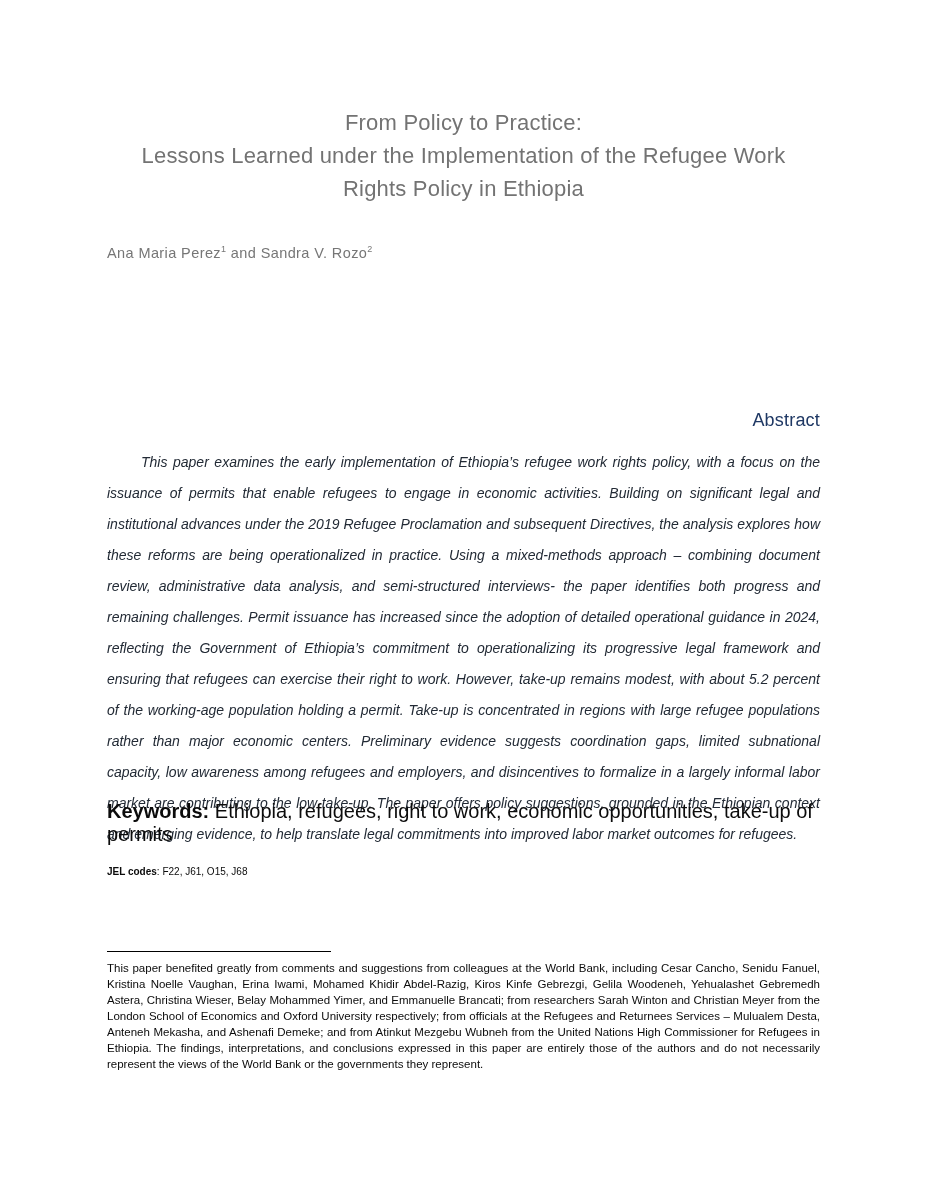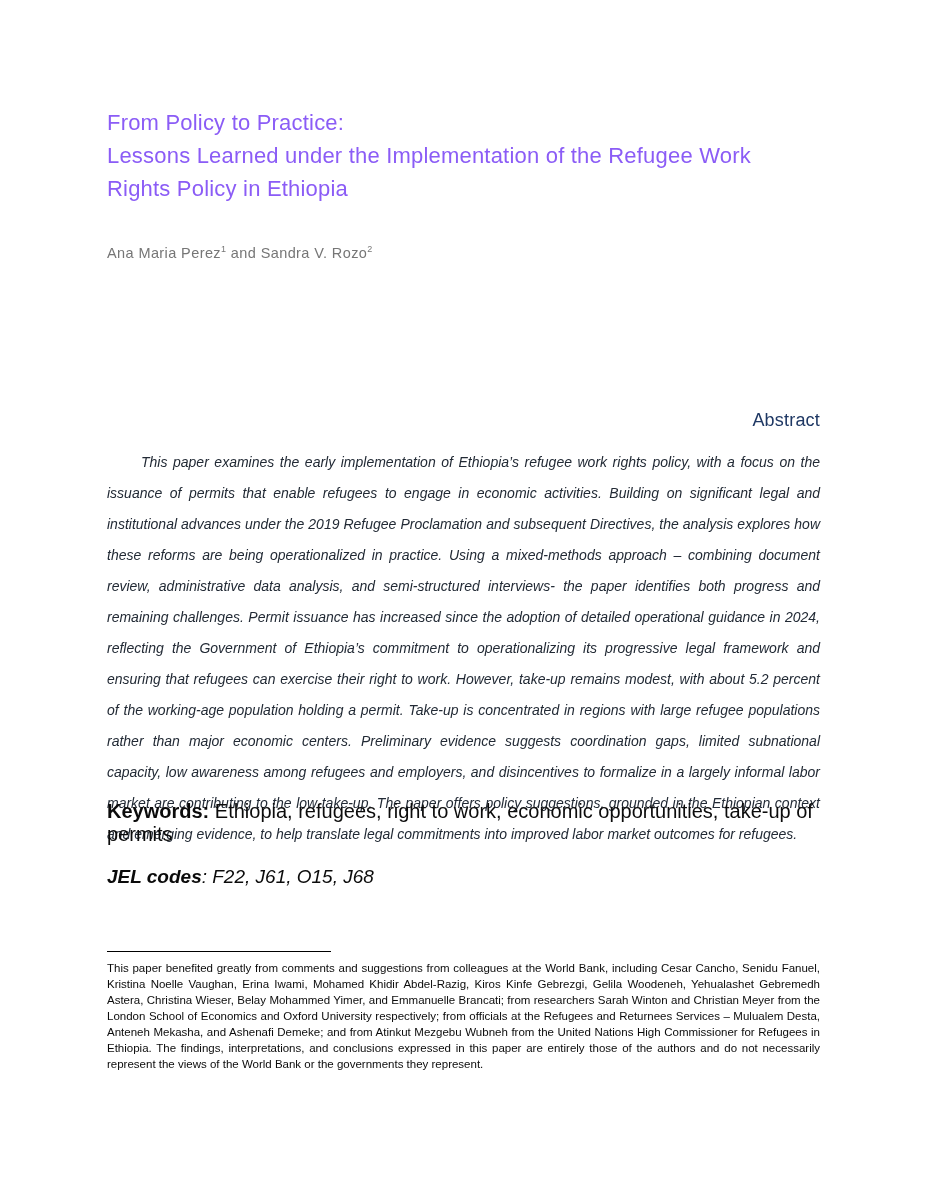--- a/index.html
+++ b/index.html
@@ -12,21 +12,22 @@
     font-family: "Liberation Sans", sans-serif;
     overflow: hidden;
   }
   .block {
     position: absolute;
     left: 107px;
     width: 713px;
   }
   .title {
     top: 106px;
-    color: #8b5cf6;
+    text-align: center;
+    color: #737373;
     font-size: 22px;
     line-height: 33px;
     font-weight: 500;
     letter-spacing: 0.2px;
   }
   .authors {
     top: 245px;
     text-align: left;
     color: #767676;
     font-size: 14.5px;
@@ -53,23 +54,22 @@
     text-indent: 34px;
     color: #222a35;
   }
   .keywords {
     top: 800px;
     font-size: 20px;
     color: #0b0b0b;
   }
   .jel {
     top: 866px;
-    font-size: 19px;
+    font-size: 10px;
     color: #0b0b0b;
-    font-style: italic;
   }
   .bold { font-weight: bold; }
   .footnote-rule {
     top: 951px;
     width: 224px;
     border-top: 1.6px solid #000000;
     height: 0;
   }
   .footnotes {
     top: 960px;

